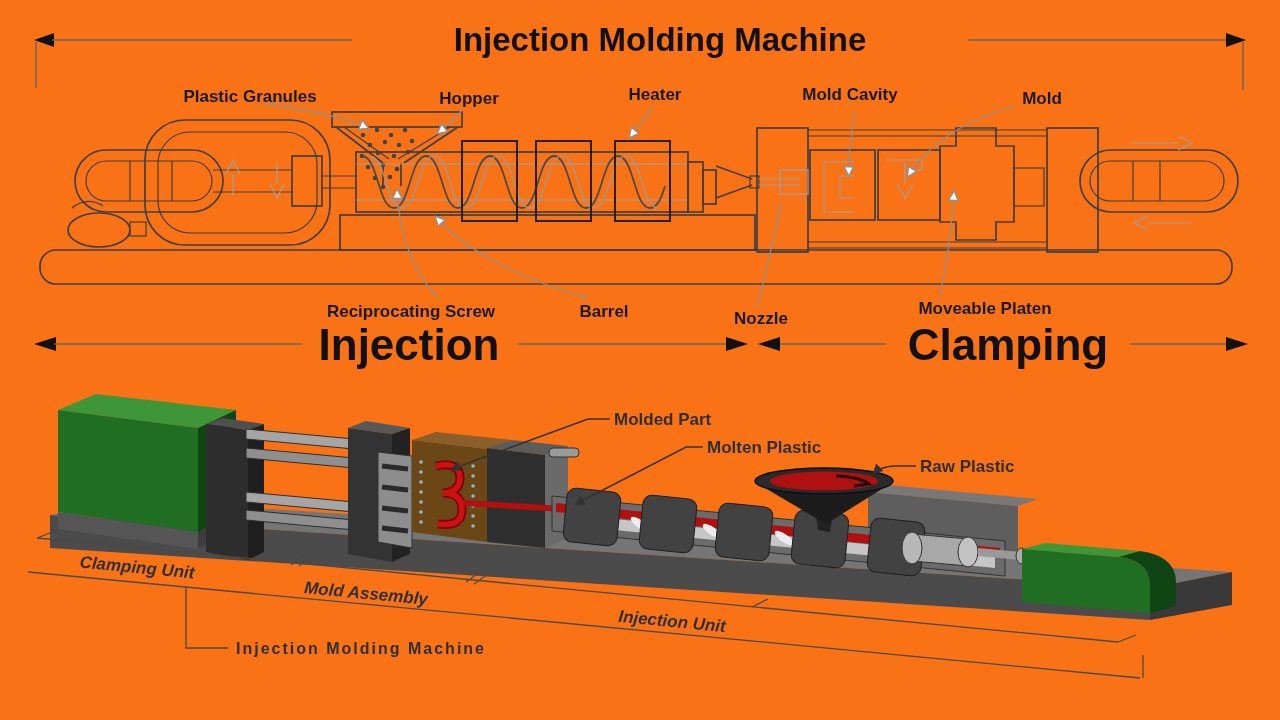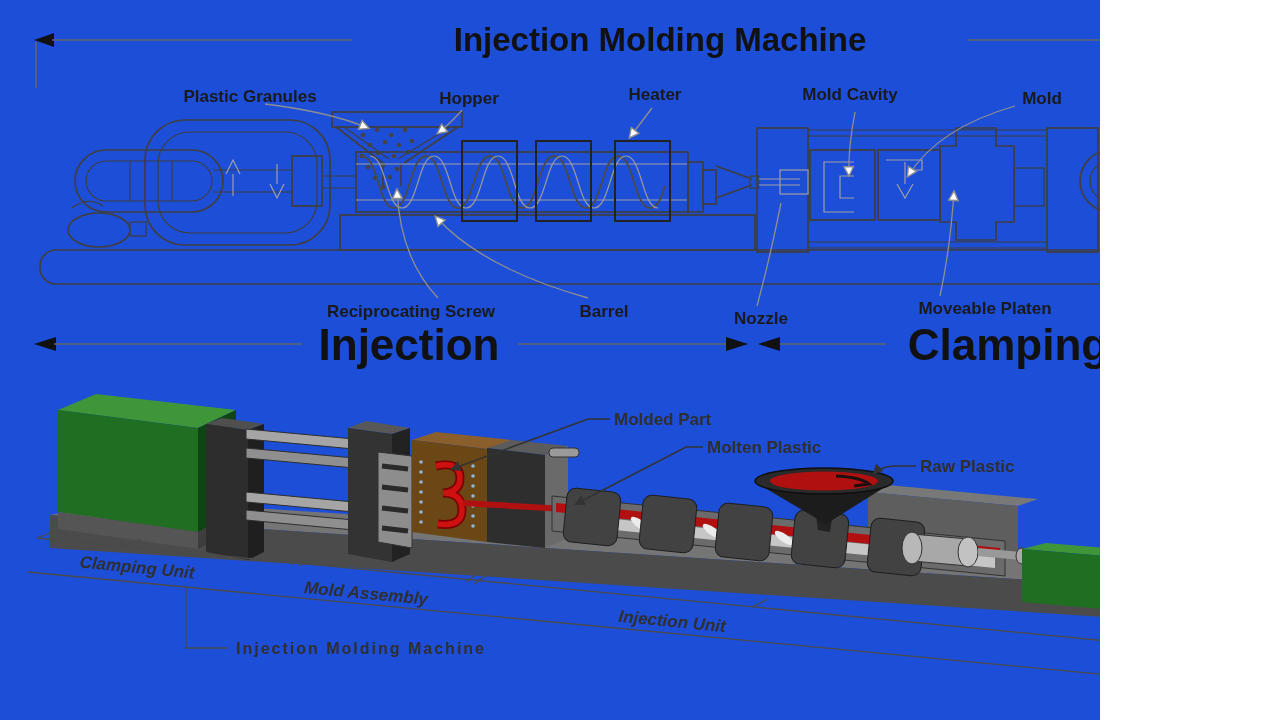--- a/index.html
+++ b/index.html
@@ -1,16 +1,16 @@
 <!DOCTYPE html>
 <html><head>
 <meta charset="utf-8">
 <style>
   html,body{margin:0;padding:0;background:#ffffff;}
-  #stage{position:relative;width:1100px;height:720px;background:#1d4ed8;overflow:hidden;
+  #stage{position:relative;width:1280px;height:720px;background:#f97316;overflow:hidden;
          font-family:"Liberation Sans", sans-serif;}
   svg{display:block;}
   text{font-family:"Liberation Sans", sans-serif;}
   .lbl{font-size:17px;font-weight:600;fill:#1a1a1a;}
   .title{font-size:33px;font-weight:bold;fill:#111;}
   .section{font-size:44px;font-weight:bold;fill:#111;}
   .lbl3d{font-size:17px;font-weight:bold;fill:#2f2f2f;}
   .dimlbl{font-size:17px;font-weight:bold;font-style:italic;fill:#2f2f2f;}
   .machlbl{font-size:16px;font-weight:bold;fill:#2f2f2f;letter-spacing:2px;}
   .ln{stroke:#3f3f3f;stroke-width:1.7;fill:none;}

